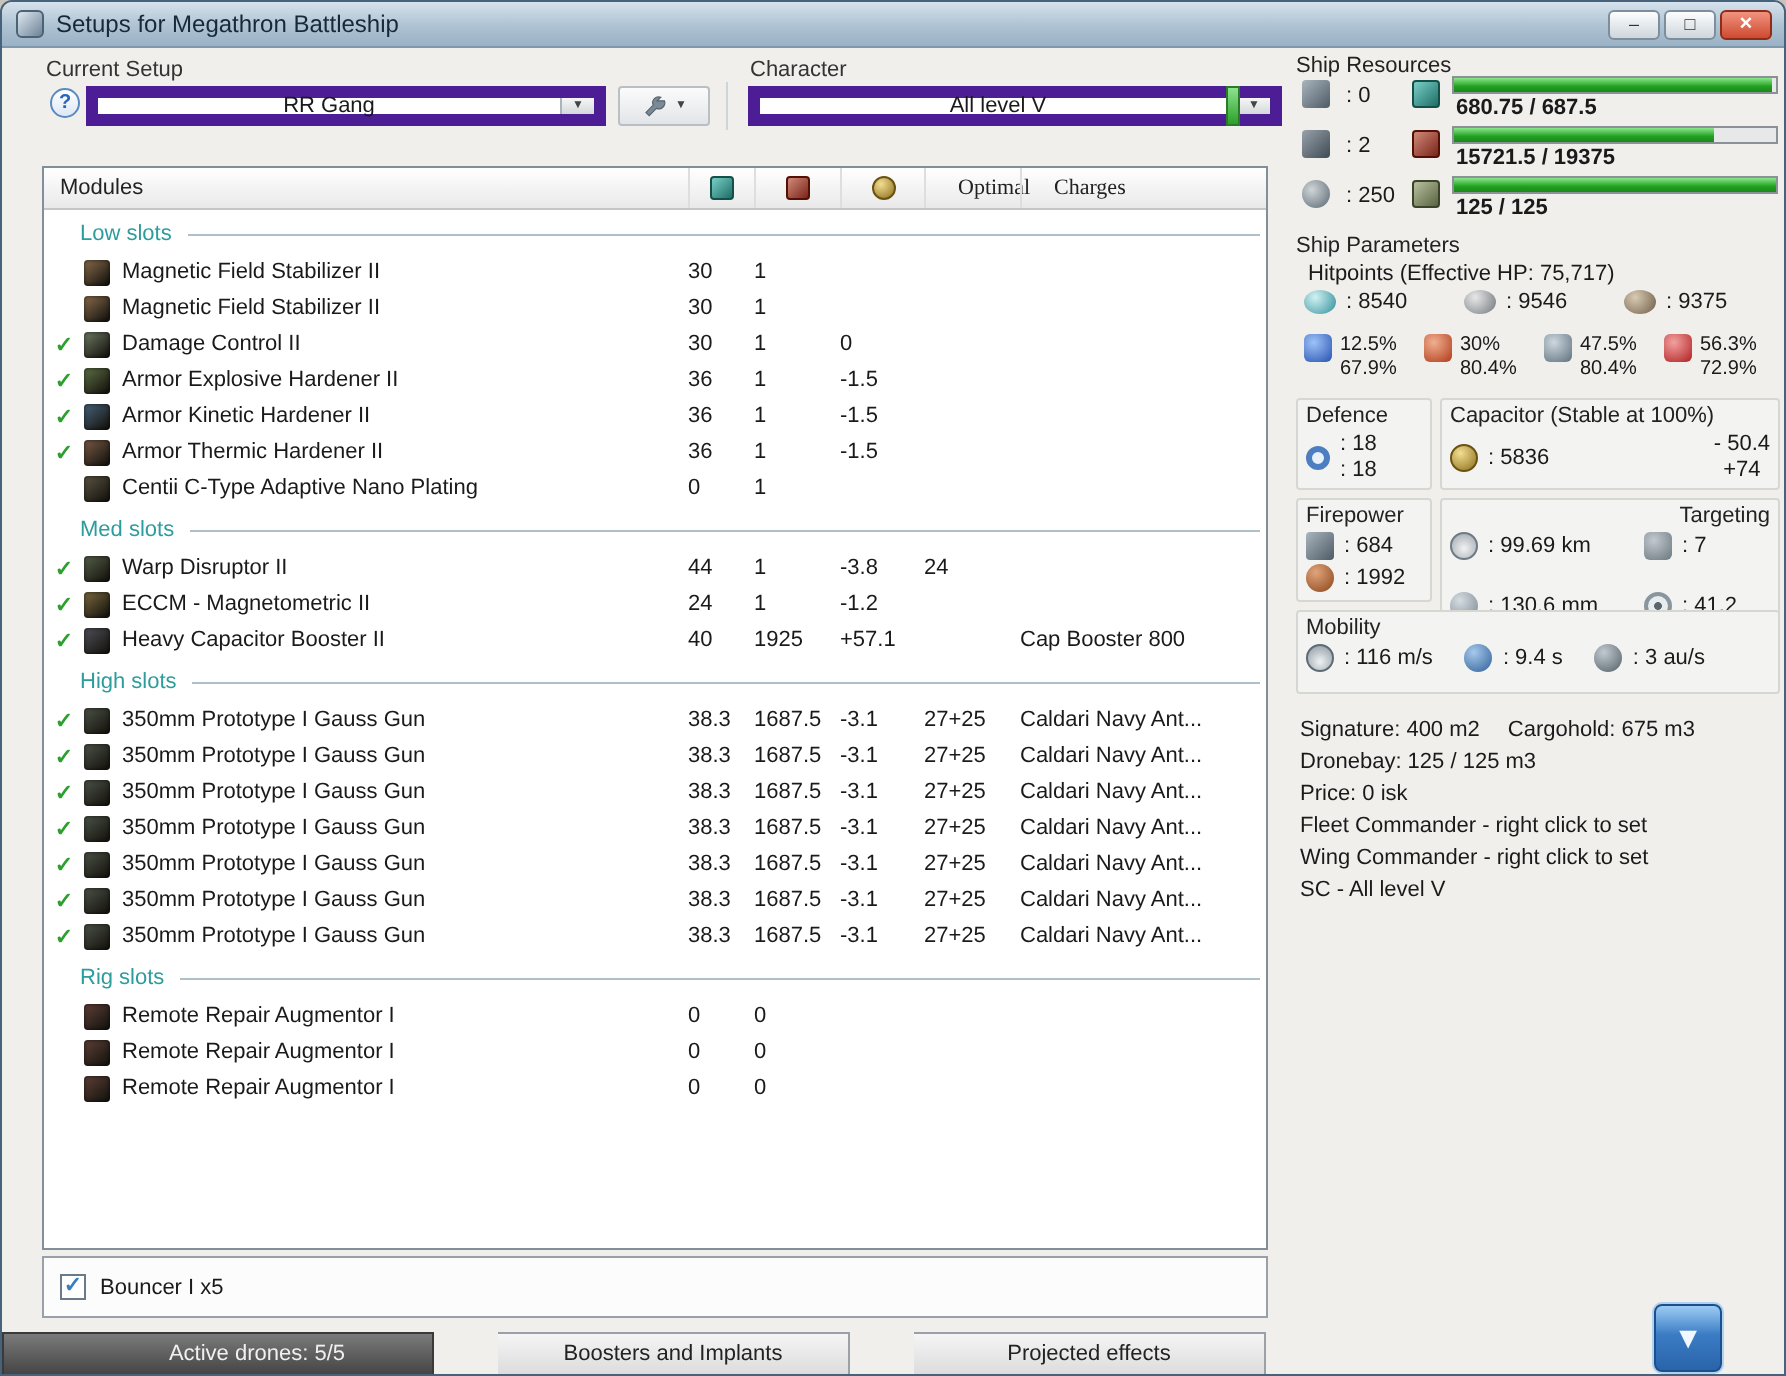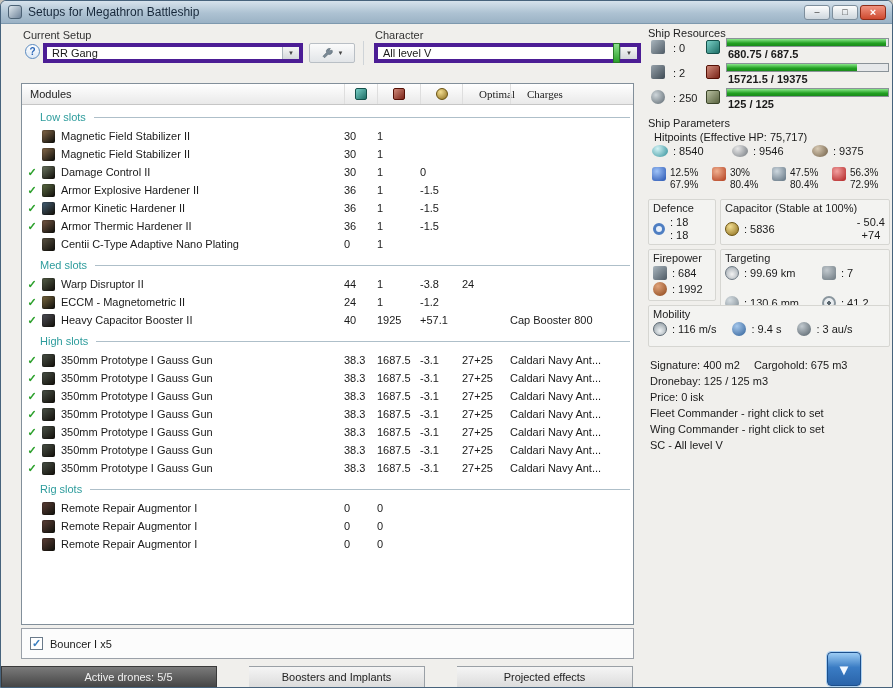--- a/index.html
+++ b/index.html
@@ -21,21 +21,21 @@
   .win-btn { width:26px; height:15px; border-radius:3px; border:1px solid #7d8e9c;
              background:linear-gradient(#fdfdfd,#cdd6dd); display:flex; align-items:center;
              justify-content:center; font-size:9px; line-height:9px; color:#333; cursor:default; }
   .win-btn.close { background:linear-gradient(#f0937f,#ce4a30); border-color:#8e2c18; color:#fff; font-weight:bold; font-size:11px; }
 
   
   .tb-label { position:absolute; color:#333; }
   .help-icon { position:absolute; left:24px; top:43px; width:15px; height:15px; border-radius:50%;
                border:1px solid #5a8ac0; color:#2a66b8; font-weight:bold; font-size:10px;
                background:linear-gradient(#ffffff,#dce8f5); display:flex; align-items:center; justify-content:center; }
-  .combo { position:absolute; height:20px; background:#fff; border:4px solid #4c1d95; display:flex; align-items:center; }
+  .combo { position:absolute; height:20px; background:#fff; border:6px solid #4c1d95; display:flex; align-items:center;text-align:center; }
   .combo .val { flex:1; padding:0 5px; white-space:nowrap; overflow:hidden; }
   .combo .drop { width:17px; height:100%; background:linear-gradient(#f6f6f6,#d4d8db);
                  border-left:1px solid #aab4bc; display:flex; align-items:center; justify-content:center;
                  font-size:6px; color:#444; }
   .toolbtn { position:absolute; left:308px; top:42px; width:46px; height:20px;
              border:1px solid #b9bfc5; border-radius:2px; background:linear-gradient(#fbfbfb,#e2e5e8);
              display:flex; align-items:center; justify-content:center; gap:4px; font-size:6px; color:#444; }
   .tb-sep { position:absolute; left:362px; top:40px; width:1px; height:24px; background:#cfd4d8; }
   .skill-bar { position:absolute; left:612px; top:42px; width:7px; height:20px;
                background:linear-gradient(#8ee28e,#2aa02a); border:1px solid #2a7a2a; }
@@ -616,21 +616,21 @@
       <div class="iv" style="margin-bottom:2px;">
         <span class="ic s14 i-fp i-turret"></span>
         <span>: 684</span>
       </div>
       <div class="iv">
         <span class="ic s14 i-dps"></span>
         <span>: 1992</span>
       </div>
     </div>
 
-    <div class="stat-box" style="left:74px; top:222px; width:170px; height:64px;">
+    <div class="stat-box" style="left:74px; top:222px; width:170px; height:64px;text-align:right;">
       <div class="sb-title">Targeting</div>
       <div style="display:grid; grid-template-columns:97px 1fr; row-gap:16px;">
         <span class="iv">
           <span class="ic s14 i-range"></span>
           <span>: 99.69 km</span>
         </span>
         <span class="iv">
           <span class="ic s14 i-maxtg"></span>
           <span>: 7</span>
         </span>

